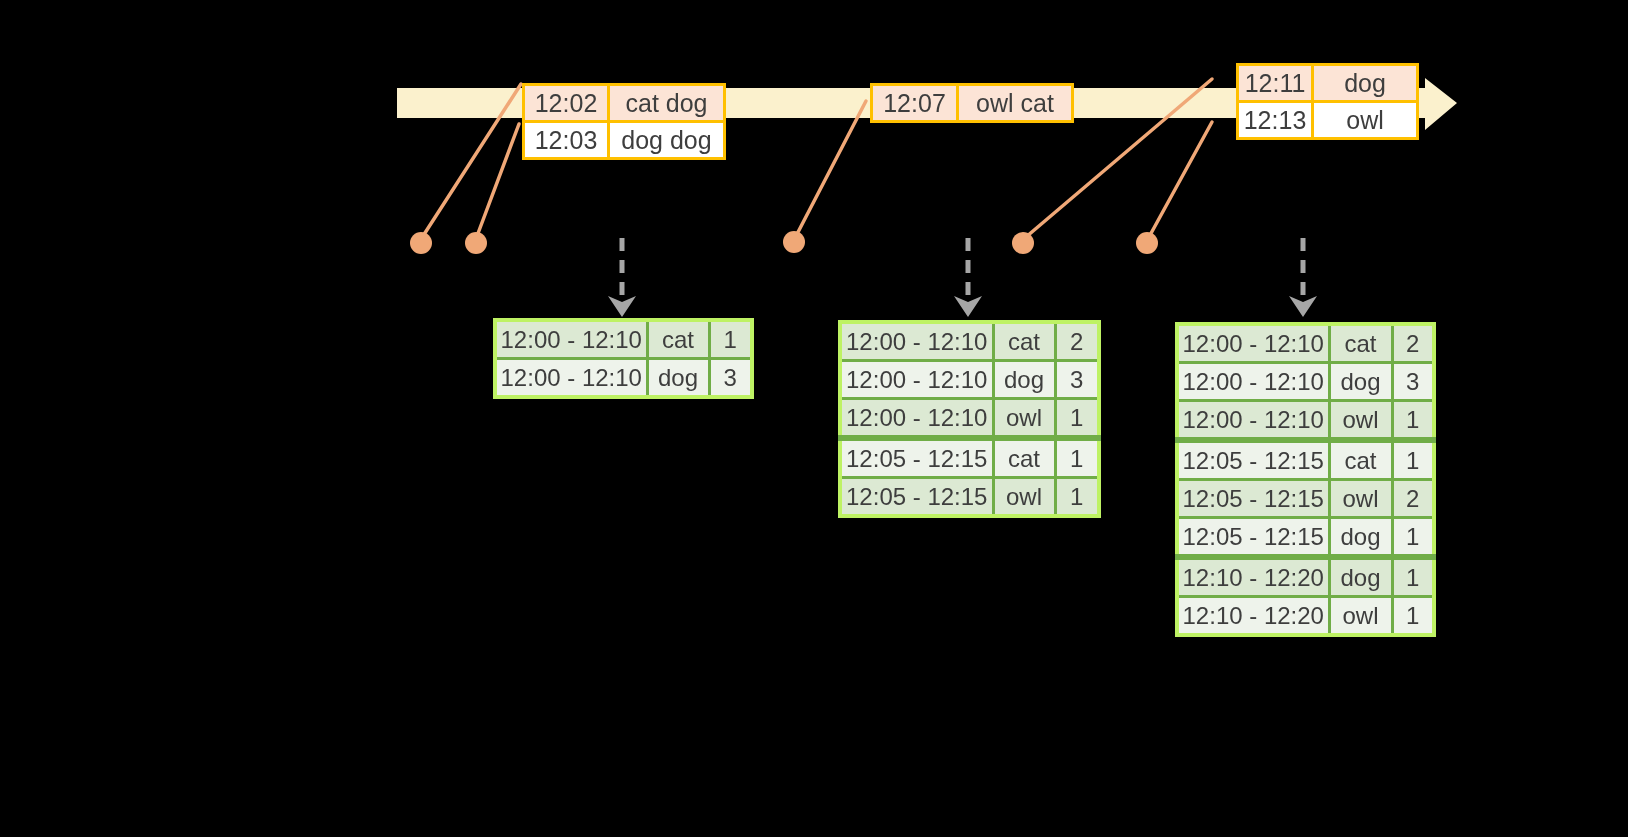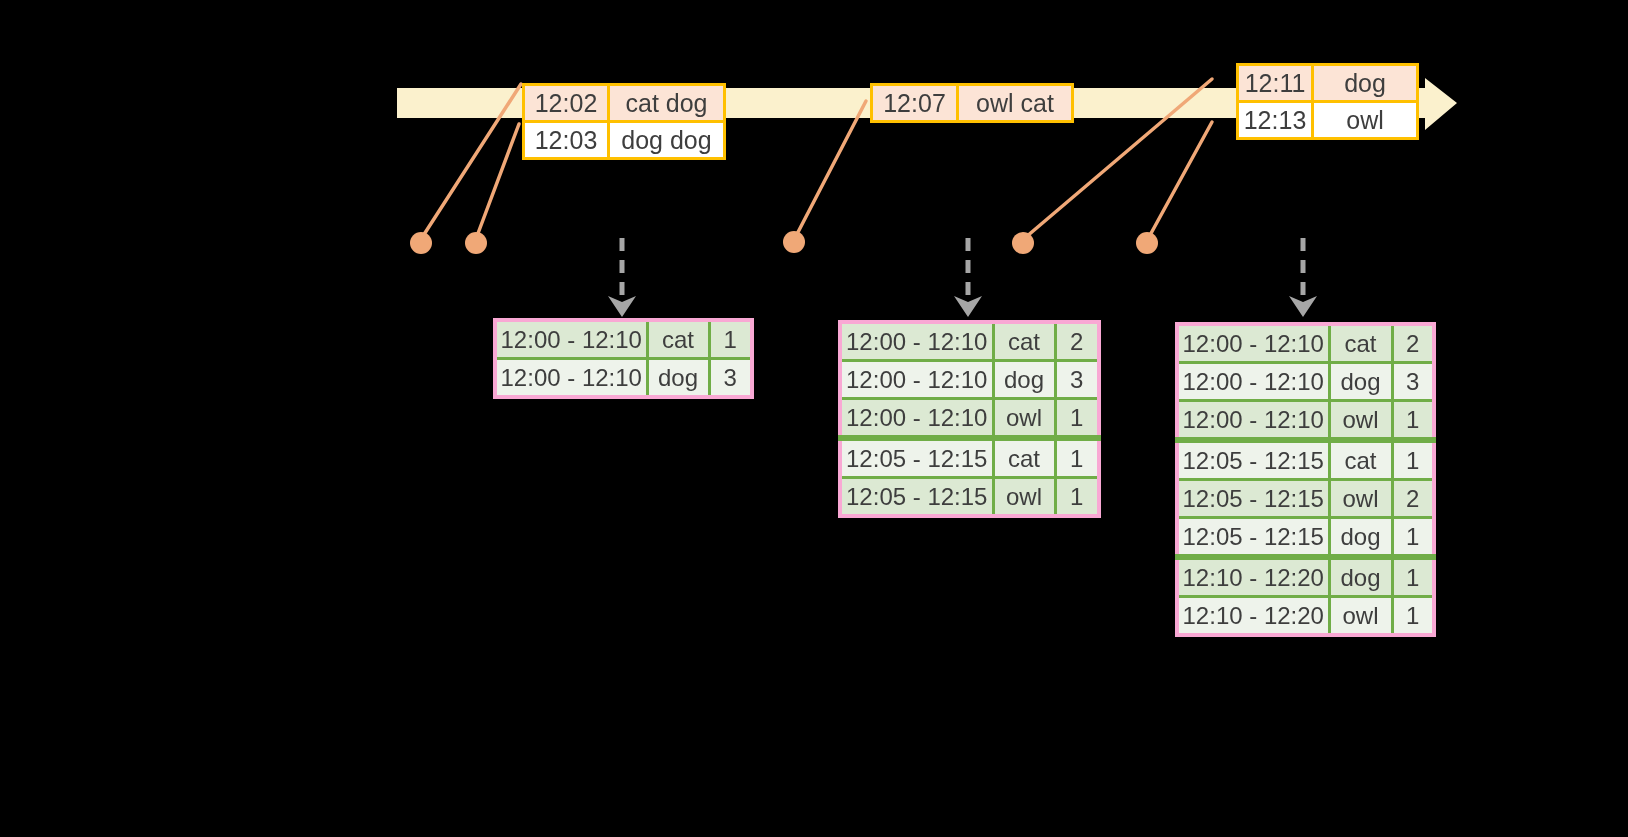--- a/index.html
+++ b/index.html
@@ -9,21 +9,21 @@
   }
   #gfx{position:absolute;left:0;top:0;z-index:1;}
   table{border-collapse:collapse;table-layout:fixed;position:absolute;z-index:2;}
   td{text-align:center;vertical-align:middle;white-space:nowrap;overflow:hidden;padding:0 2px;}
   
   table.ev{border:3px solid #FFC000;}
   table.ev td{border:3px solid #FFC000;font-size:25px;height:34px;}
   td.peach{background:#FCE4D6;}
   td.cream{background:#ffffff;}
   
-  table.res{border:4px solid #f9a8d4;}
+  table.res{border:4px solid #bef264;}
   table.res td{border:3px solid #70AD47;font-size:24px;height:35px;}
   tr.gsep td{border-top-width:6px;}
   td.rdark{background:#DCE9D3;}
   td.rlight{background:#EEF3EB;}
   #ev1{left:522px;top:63px;width:201px;margin-top:20px;}
   #ev2{left:870px;top:83px;width:201px;}
   #ev3{left:1236px;top:63px;width:180px;}
   #res1{left:493px;top:318px;width:257px;}
   #res2{left:838px;top:320px;width:259px;}
   #res3{left:1175px;top:322px;width:257px;}

